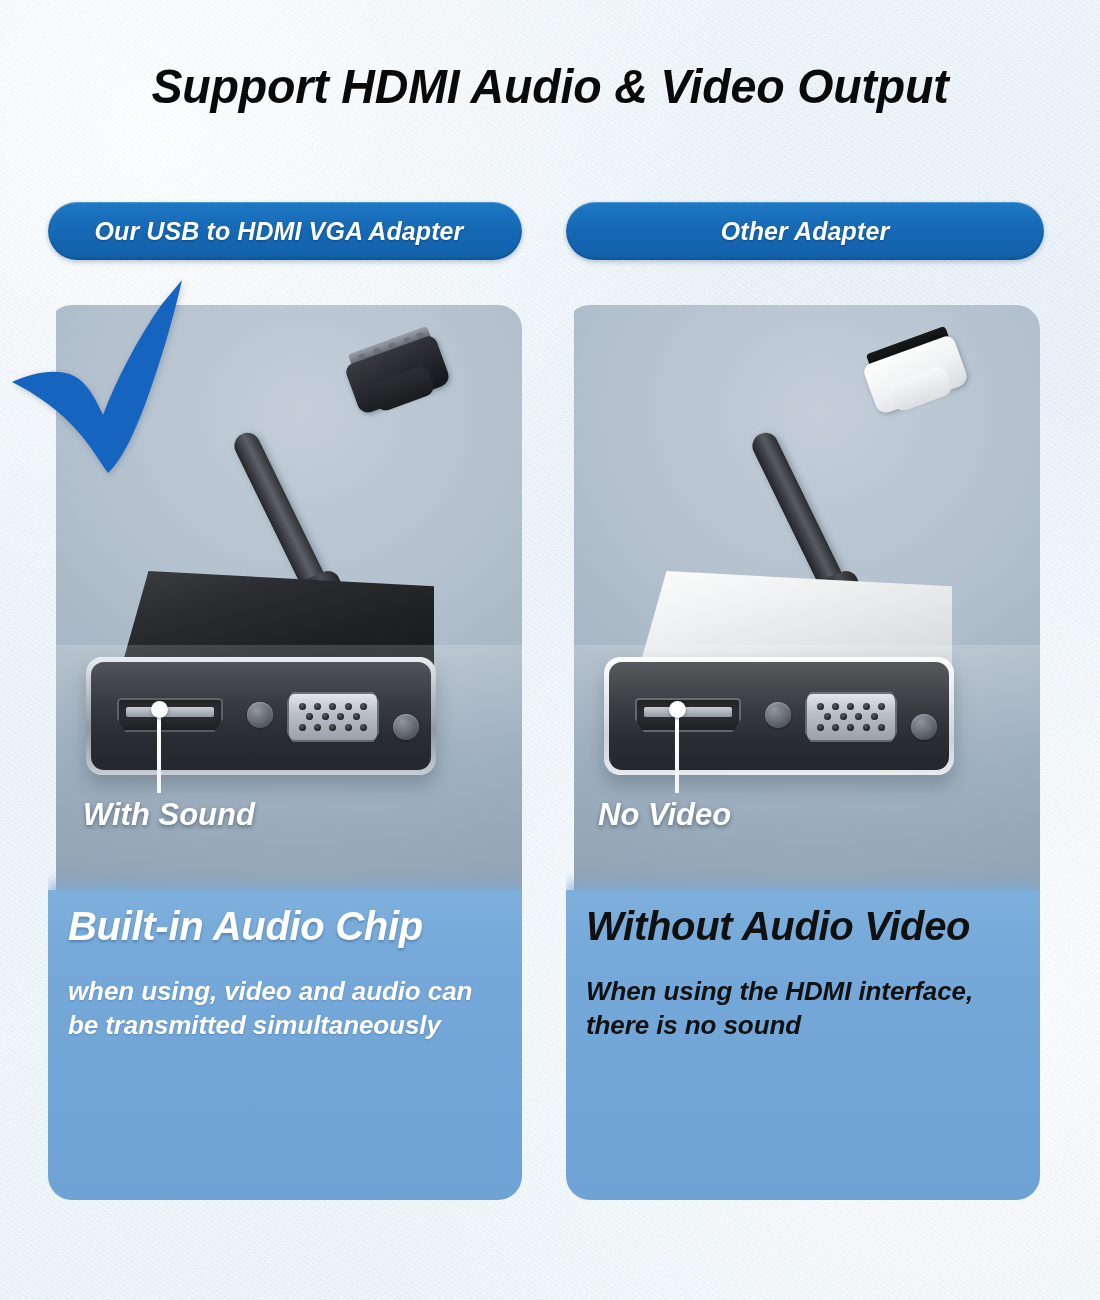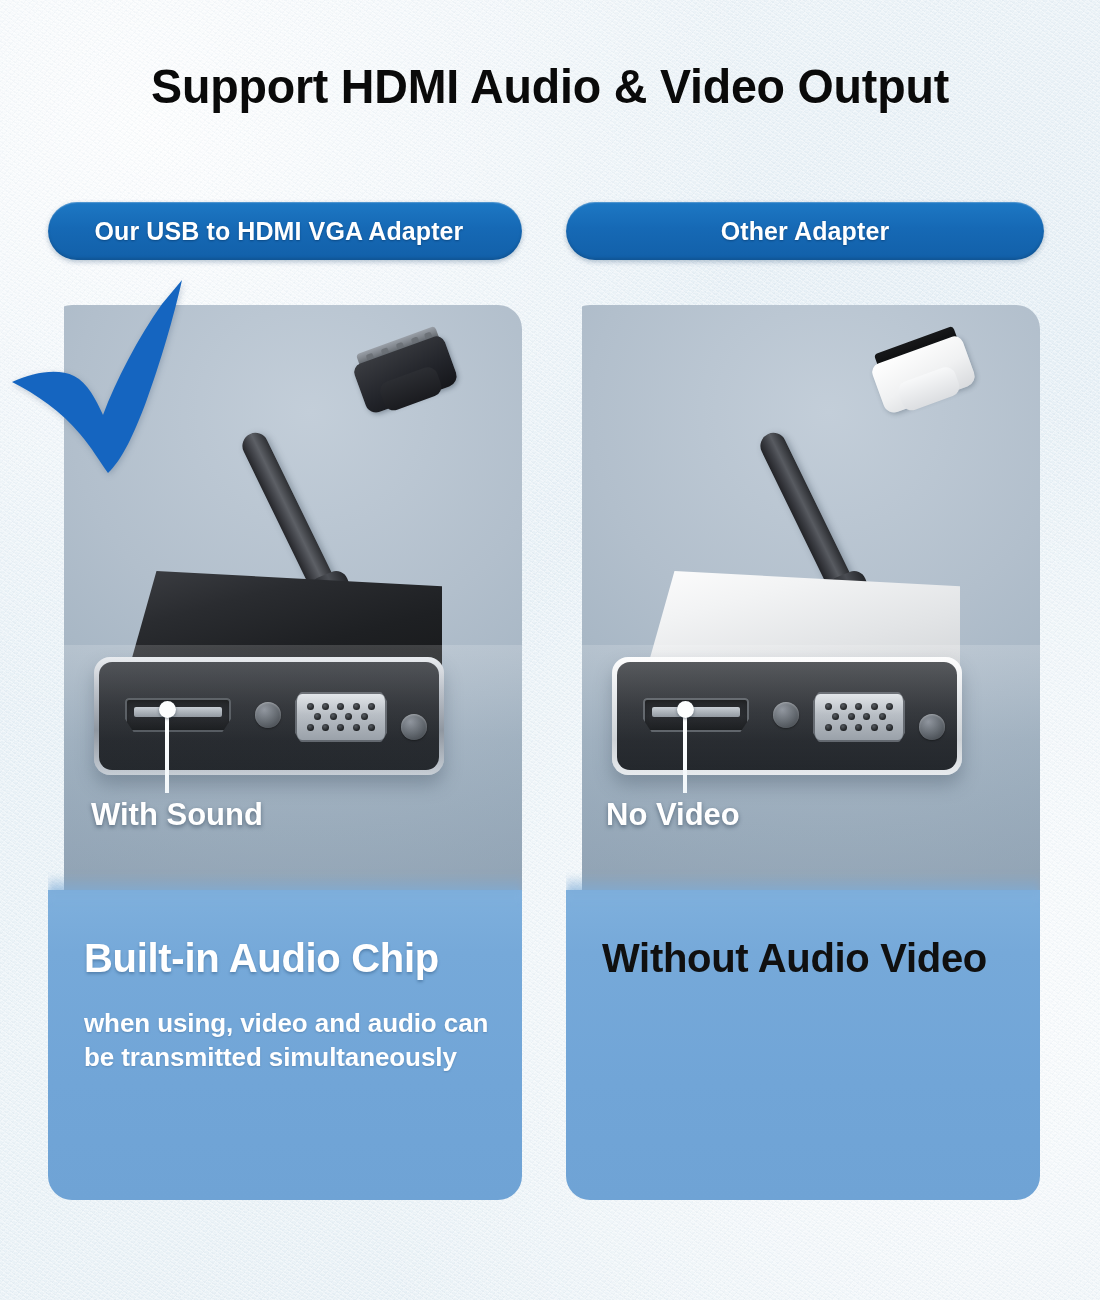--- a/index.html
+++ b/index.html
@@ -12,20 +12,21 @@
   }
 
   
   #page{
     position:relative;
     width:1100px; height:1300px;
     background:
       radial-gradient(circle at 14% 10%, rgba(255,255,255,.95) 0%, rgba(255,255,255,0) 40%),
       radial-gradient(circle at 86% 78%, rgba(255,255,255,.85) 0%, rgba(255,255,255,0) 45%),
       linear-gradient(170deg,#eef4f8 0%,#e7f0f6 35%,#edf4f8 70%,#e9f1f6 100%);
+    font-style: italic;
   }
   
   #page::before{
     content:""; position:absolute; inset:0; pointer-events:none;
     opacity:.55;
     background-image:
       repeating-linear-gradient(37deg, rgba(255,255,255,.55) 0 1px, rgba(168,190,208,.10) 1px 2px, rgba(255,255,255,0) 2px 4px),
       repeating-linear-gradient(-52deg, rgba(255,255,255,.45) 0 1px, rgba(160,186,206,.09) 1px 2px, rgba(255,255,255,0) 2px 5px),
       repeating-linear-gradient(8deg, rgba(180,200,214,.07) 0 2px, rgba(255,255,255,.3) 2px 3px);
   }
@@ -69,21 +70,21 @@
     position:absolute; top:305px; width:474px; height:895px;
     border-radius:24px;
     overflow:hidden;
     z-index:2;
   }
   #card-left { left:48px; }
   #card-right{ left:566px; }
 
   
   .photo{
-    position:absolute; left:16px; top:0; width:100%; height:592px;
+    position:absolute; left:8px; top:0; width:100%; height:592px;
     background:
       radial-gradient(120% 90% at 52% 18%, #c3ced9 0%, #b2bfcc 42%, #9fb0bf 78%, #95a7b8 100%);
     overflow:hidden;
   }
   
   .photo::after{
     content:""; position:absolute; left:0; right:0; top:340px; height:252px;
     background:linear-gradient(180deg, rgba(255,255,255,.16) 0%, rgba(150,168,185,.10) 38%, rgba(125,145,165,.22) 100%);
   }
 
@@ -249,21 +250,21 @@
   
   .band{
     position:absolute; left:0; bottom:0; width:100%; height:310px;
     background:linear-gradient(180deg,#7fb0dd 0%,#76a9d9 20%,#71a5d7 62%,#6fa3d5 100%);
   }
   .band::before{   
     content:""; position:absolute; left:0; right:0; top:-16px; height:26px;
     background:linear-gradient(180deg, rgba(150,170,190,.0) 0%, rgba(124,170,214,.55) 55%, rgba(127,176,221,1) 100%);
     filter:blur(3px);
   }
-  .band-inner{ position:relative; padding:48px 22px 0 20px;margin-left:16px; }
+  .band-inner{ position:relative; padding:16px 22px 0 20px; }
   .band h2{
     font-size:40px; font-weight:bold; line-height:1.04;
     letter-spacing:-.3px; white-space:nowrap;
   }
   .band p{
     margin-top:26px;
     font-size:26px; font-weight:bold; line-height:1.33;
     letter-spacing:-.1px;
   }
   
@@ -419,20 +420,21 @@
       </div>
 
       <div class="callout-line"></div>
       <div class="callout-dot"></div>
       <div class="callout-label">No Video</div>
     </div>
 
     <div class="band">
       <div class="band-inner">
         <h2>Without Audio Video</h2>
+        <p>When using the HDMI interface, there is no sound</p>
       </div>
     </div>
   </div>
 
   <svg id="check" viewBox="0 0 208 200">
     <path d="M8 106 C30 96 54 92 70 100 C84 107 92 124 99 139
              C112 104 134 62 158 28 L178 4
              C170 40 156 88 142 126 C130 158 118 184 104 197
              C96 186 88 172 76 158 C58 136 32 118 8 106 Z" fill="#1565c0"></path>
   </svg>

